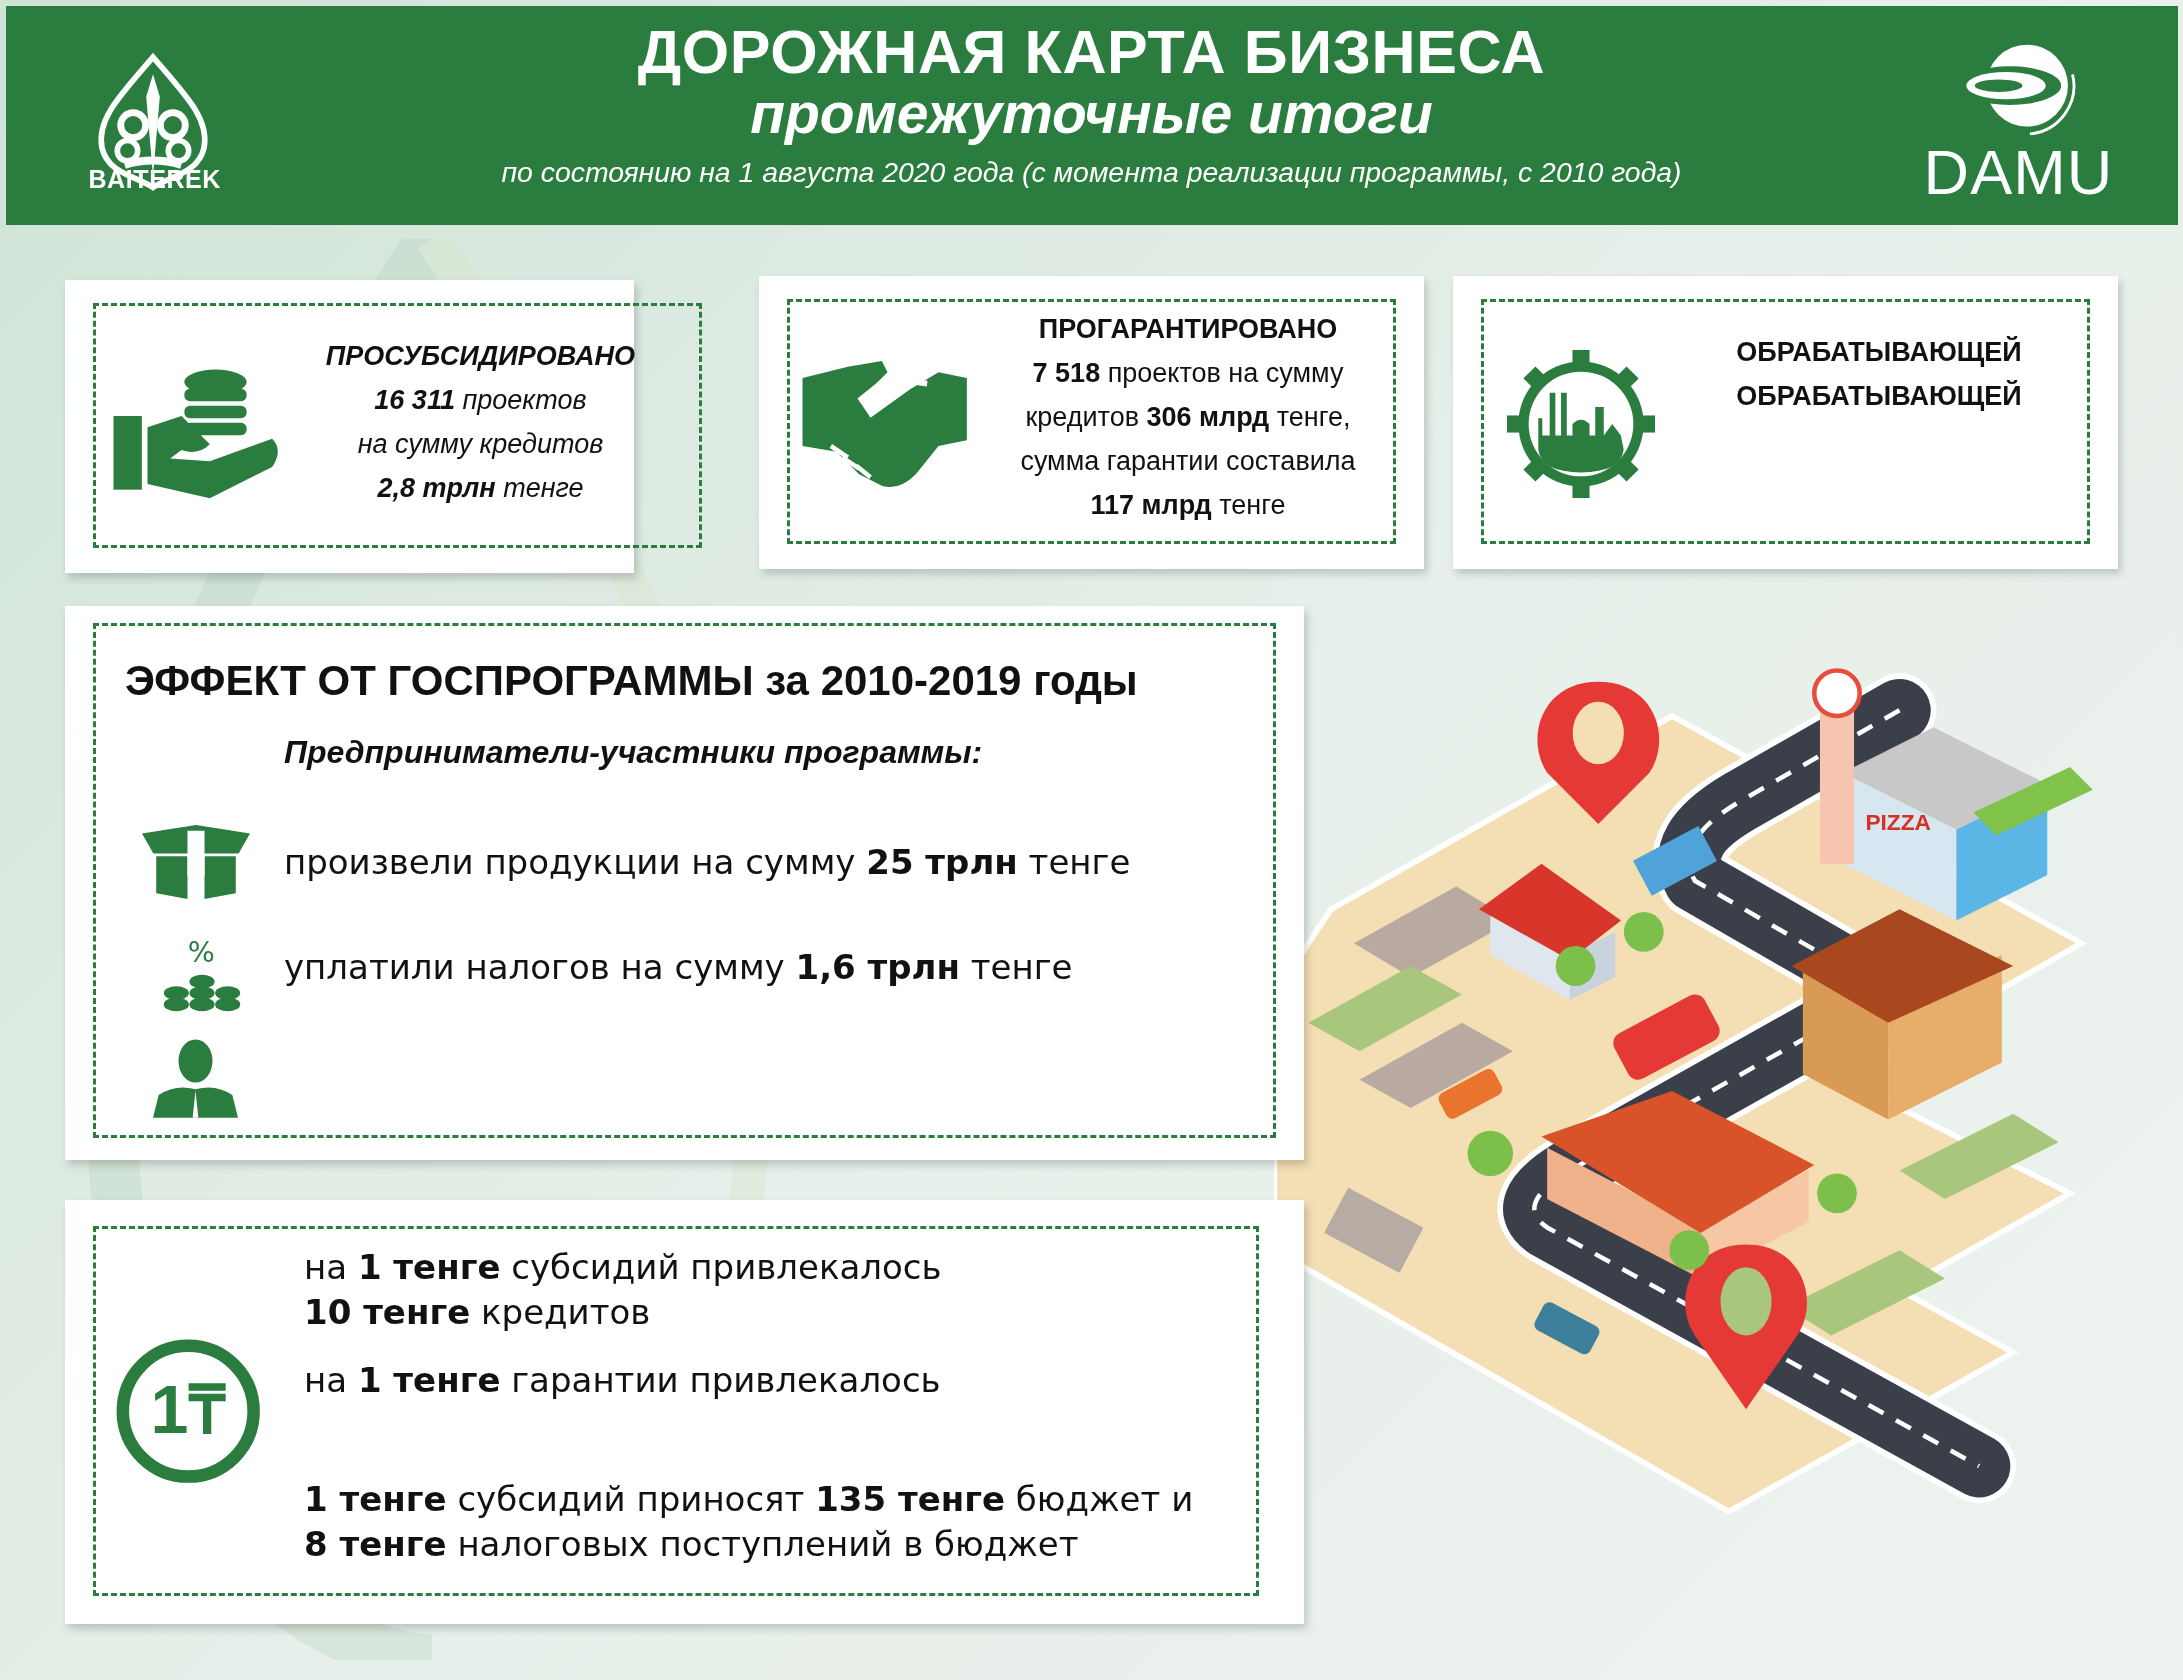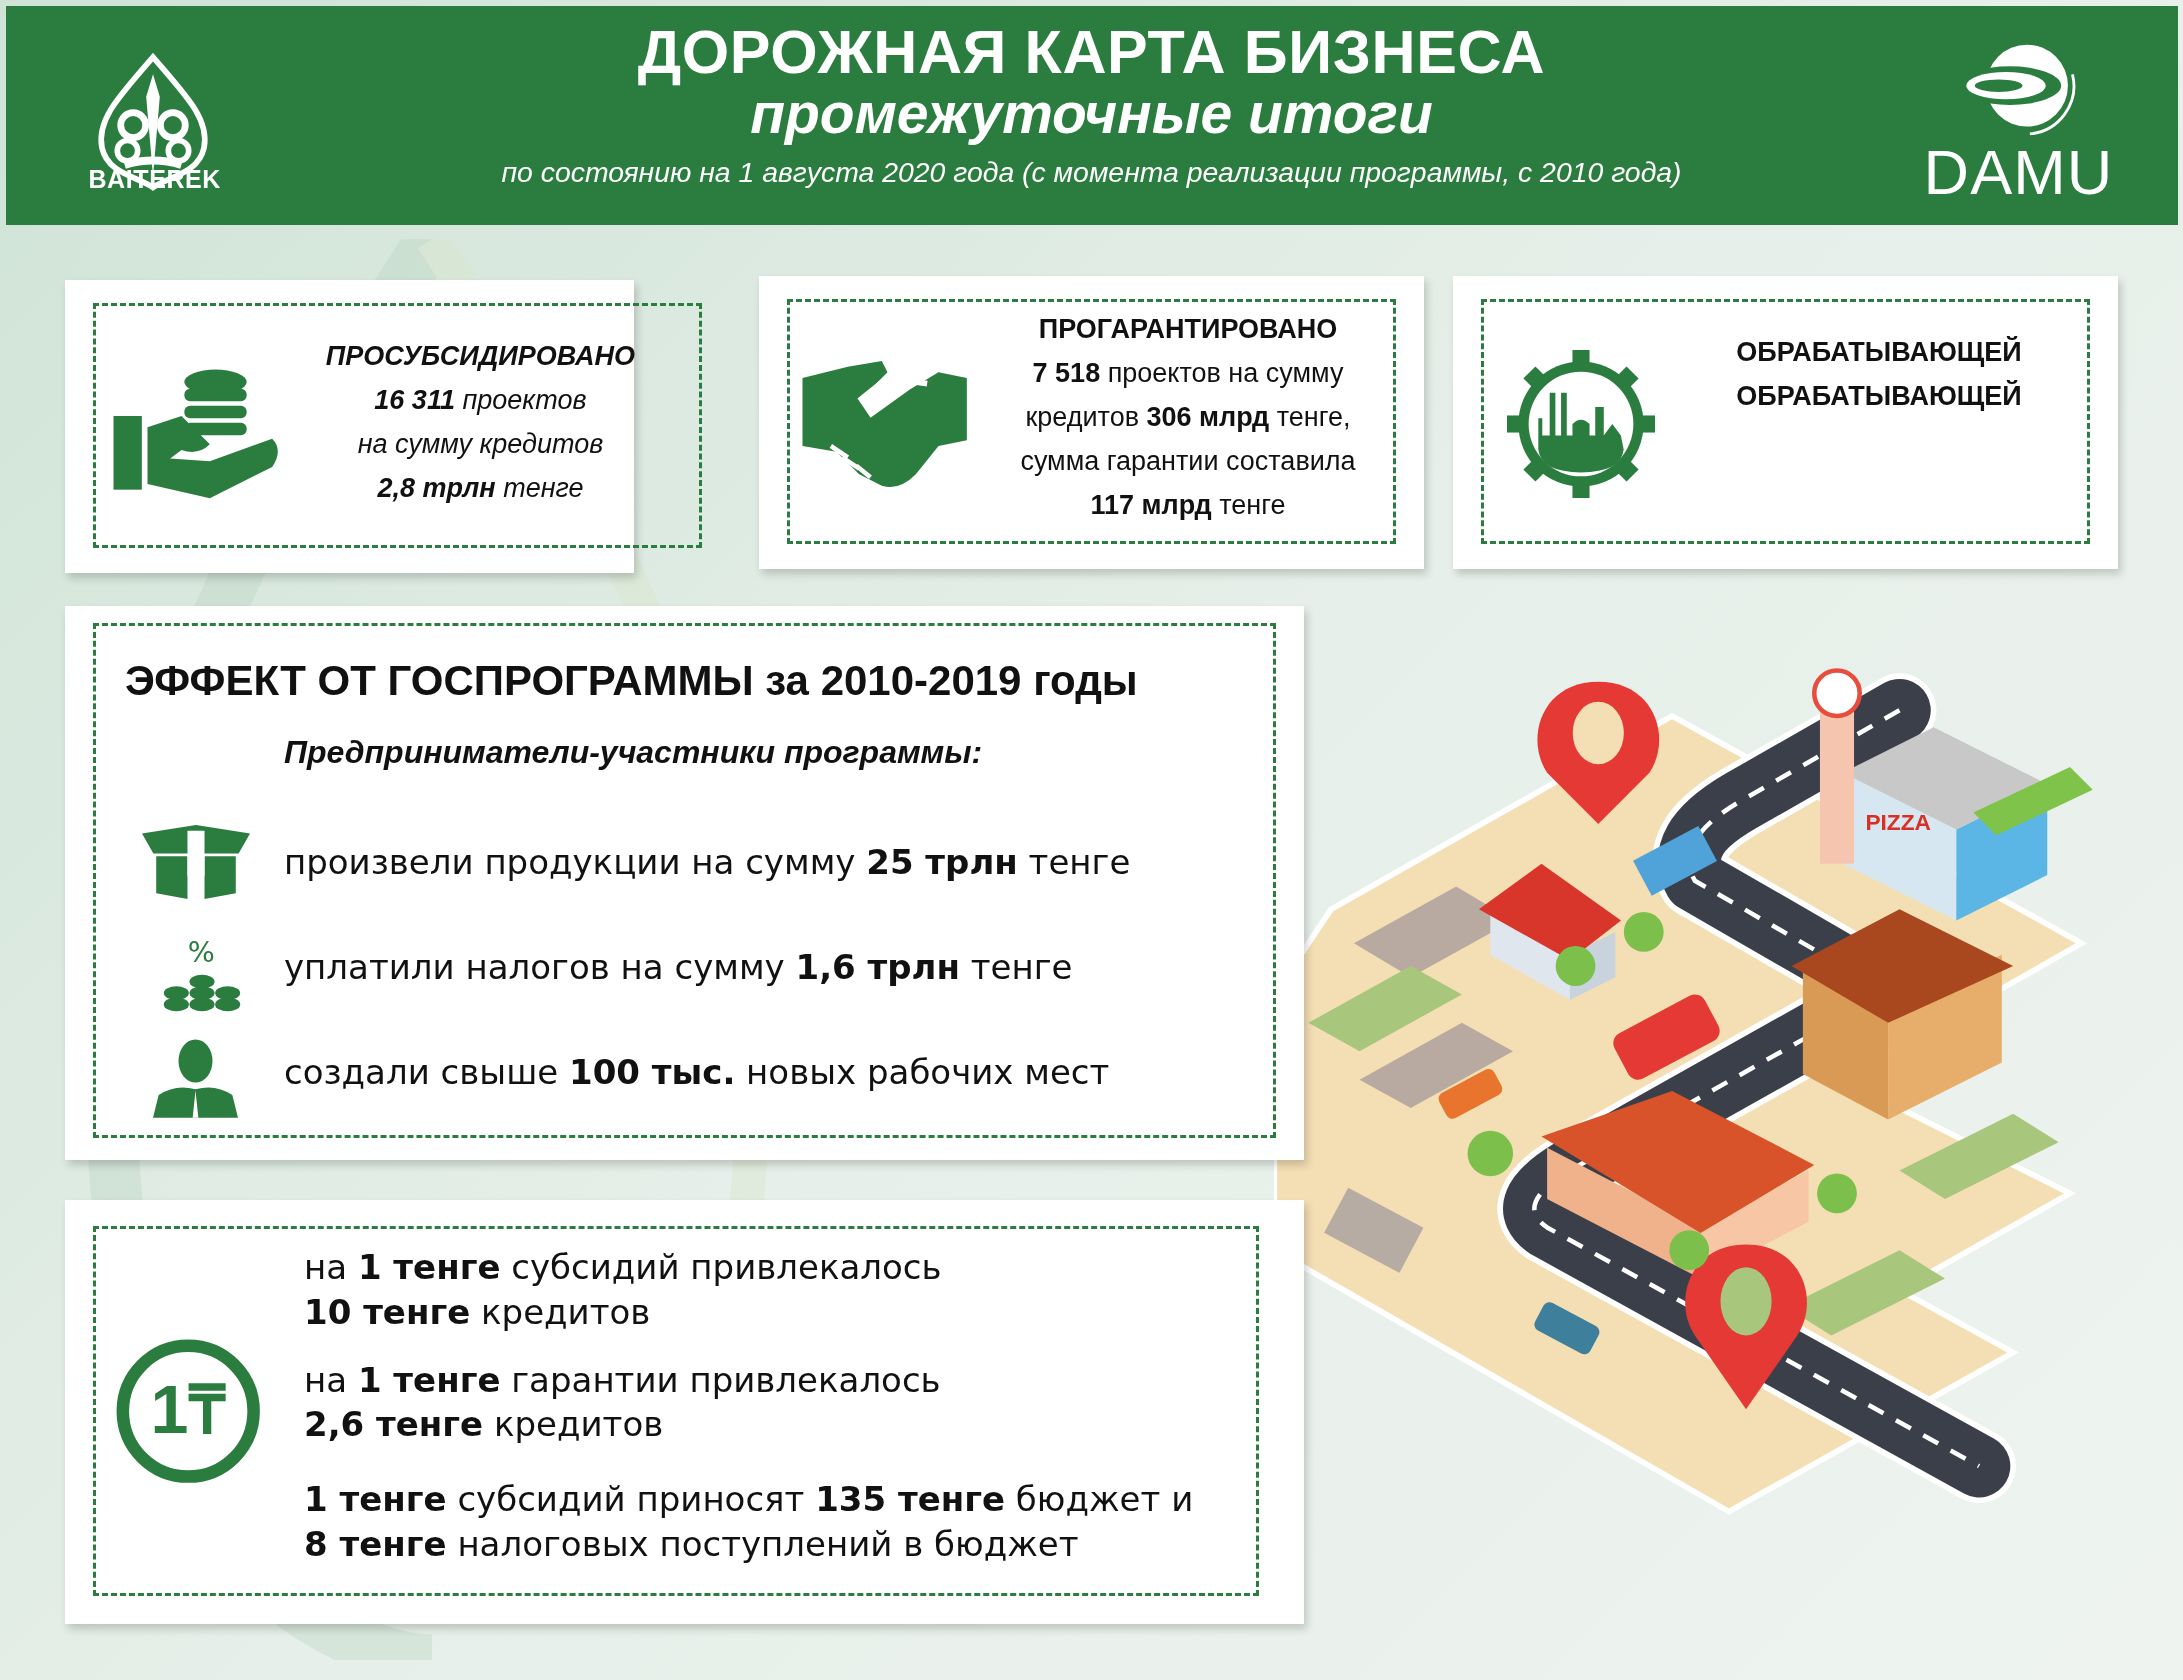--- a/index.html
+++ b/index.html
@@ -223,31 +223,27 @@
     <span>уплатили налогов на сумму </span><b>1,6 трлн</b><span> тенге</span>
   </div>
 
   <svg class="icon" style="left:88px;top:432px;width:85px;height:80px;" viewBox="0 0 150 140">
     <g fill="#2a7d3f">
       <ellipse cx="75" cy="40" rx="30" ry="38"></ellipse>
       <path d="M0 140 L 10 100 Q 40 80 75 90 Q 110 80 140 100 L 150 140 Z"></path>
     </g>
     <path d="M75 92 L 70 140 L 80 140 Z" fill="#fff"></path>
   </svg>
-  <div class="effect-row" style="top:446px;">
-    <span>создали свыше </span><b>100 тыс.</b><span> новых рабочих мест</span>
-  </div>
 </div>
 
 <div class="card" style="left:65px;top:1200px;width:1239px;height:424px;">
   <div class="dash" style="left:28.4px;top:25.6px;width:1160px;height:364px;"></div>
   <svg class="icon" style="left:51px;top:139px;width:145px;height:145px;" viewBox="0 0 255 255">
     <circle cx="127" cy="127" r="115" fill="none" stroke="#2a7d3f" stroke-width="22"></circle>
     <text x="127" y="165" text-anchor="middle" font-size="120" font-weight="700" fill="#2a7d3f" font-family="Liberation Sans, sans-serif">1₸</text>
   </svg>
   <div class="tenge-line" style="top:45px;"><span>на </span><b>1 тенге</b><span> субсидий привлекалось</span></div>
   <div class="tenge-line" style="top:90px;"><b>10 тенге</b><span> кредитов</span></div>
   <div class="tenge-line" style="top:158px;"><span>на </span><b>1 тенге</b><span> гарантии привлекалось</span></div>
-  <div class="tenge-line" style="top:202px;"><b>2,6 тенге</b><span> кредитов</span></div>
   <div class="tenge-line" style="top:277px;"><b>1 тенге</b><span> субсидий приносят </span><b>135 тенге</b><span> бюджет и</span></div>
   <div class="tenge-line" style="top:322px;"><b>8 тенге</b><span> налоговых поступлений в бюджет</span></div>
 </div>
 
 
 </body></html>

